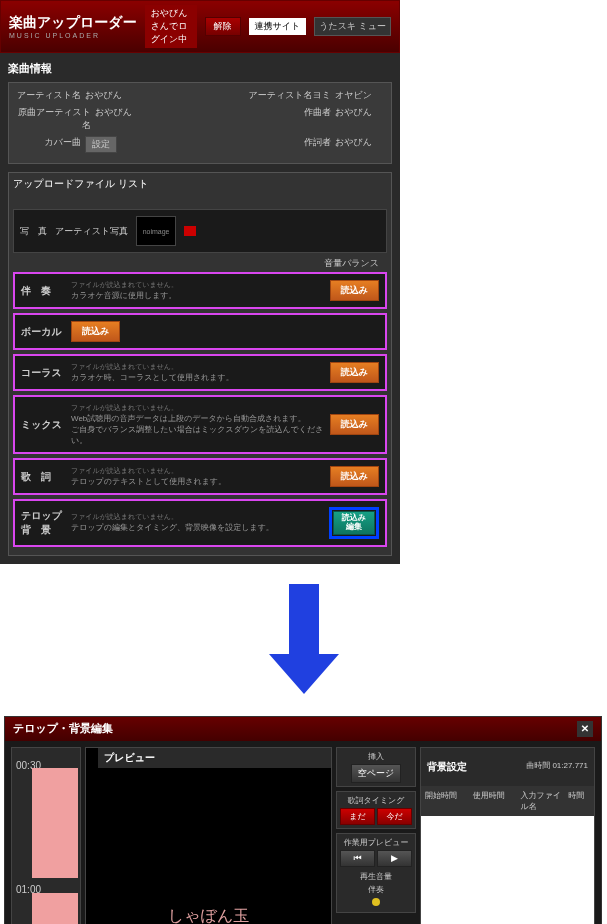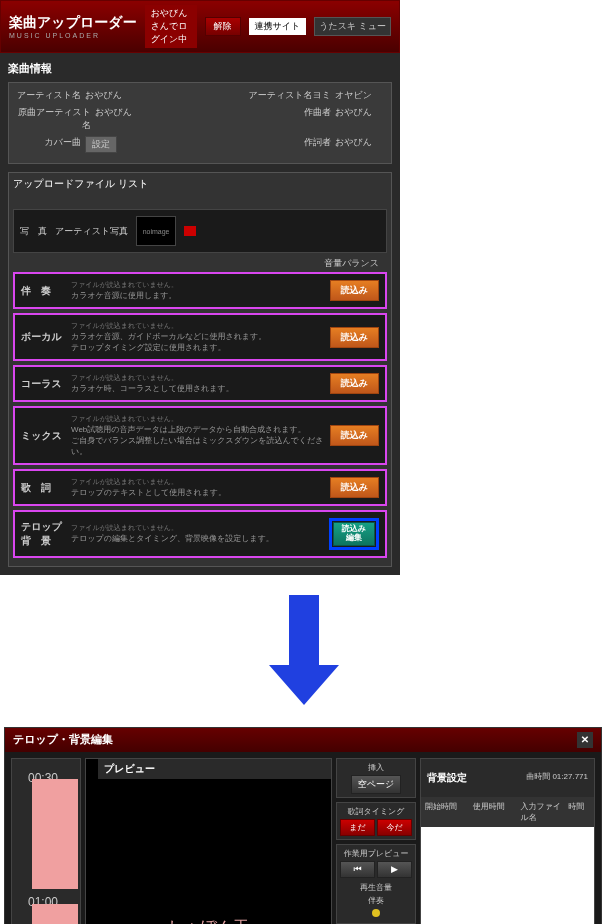--- a/index.html
+++ b/index.html
@@ -37,21 +37,21 @@
 .arrow-container { text-align: center; margin: 20px 0; }
 .arrow-down { display: inline-block; }
 .arrow-shaft { width: 30px; height: 70px; background: #2040e0; margin: 0 auto; }
 .arrow-head { width: 0; height: 0; border-left: 35px solid transparent; border-right: 35px solid transparent; border-top: 40px solid #2040e0; margin: 0 auto; }
 .bottom-section { width: 598px; margin: 0 4px; background: #1a1a1a; border: 1px solid #333; }
 .dialog-title { background: linear-gradient(#600, #400); color: #fff; padding: 4px 8px; font-size: 11px; font-weight: bold; display: flex; justify-content: space-between; align-items: center; }
 .close-x { background: #333; color: #fff; width: 16px; height: 16px; display: flex; align-items: center; justify-content: center; cursor: pointer; font-size: 10px; }
 .dialog-body { padding: 6px; display: flex; gap: 4px; }
 .timeline-col { width: 70px; display: flex; flex-direction: column; }
 .timeline { background: #2a2a2a; border: 1px solid #444; flex: 1; position: relative; }
-.tl-mark { position: absolute; left: 16px; color: #ccc; font-size: 12px; }
+.tl-mark { position: absolute; left: 4px; color: #ccc; font-size: 10px; }
 .tl-seg-pink { position: absolute; left: 20px; right: 2px; background: #f0a0a0; }
 .preview-col { flex: 1; display: flex; flex-direction: column; gap: 4px; }
 .preview-panel { background: #000; border: 1px solid #444; }
 .panel-header { background: #2a2a2a; color: #fff; padding: 3px 6px; font-size: 10px; font-weight: bold; margin-left: 12px; }
 .preview-area { height: 175px; display: flex; align-items: flex-end; justify-content: center; padding-bottom: 16px; }
 .preview-text { color: #e0a0a0; font-size: 16px; font-family: serif; }
 .controls-col { width: 80px; display: flex; flex-direction: column; gap: 4px; }
 .ctrl-group { background: #2a2a2a; border: 1px solid #444; padding: 3px; text-align: center; }
 .ctrl-label { color: #ccc; font-size: 8px; margin-bottom: 2px; }
 .ctrl-btns { display: flex; gap: 2px; justify-content: center; }
@@ -125,25 +125,20 @@
           <div class="track-row">
     <span class="track-name" style="white-space:pre-line">伴　奏</span>
     <div class="track-desc">
       <div class="d1">ファイルが読込まれていません。</div>
       <div class="d2" style="white-space:pre-line">カラオケ音源に使用します。</div>
     </div>
     <button class="btn-orange">読込み</button>
   </div>
           <div class="track-row">
     <span class="track-name" style="white-space:pre-line">ボーカル</span>
-    <div class="track-desc">
-      <div class="d1">ファイルが読込まれていません。</div>
-      <div class="d2" style="white-space:pre-line">カラオケ音源、ガイドボーカルなどに使用されます。
-テロップタイミング設定に使用されます。</div>
-    </div>
     <button class="btn-orange">読込み</button>
   </div>
           <div class="track-row">
     <span class="track-name" style="white-space:pre-line">コーラス</span>
     <div class="track-desc">
       <div class="d1">ファイルが読込まれていません。</div>
       <div class="d2" style="white-space:pre-line">カラオケ時、コーラスとして使用されます。</div>
     </div>
     <button class="btn-orange">読込み</button>
   </div>

